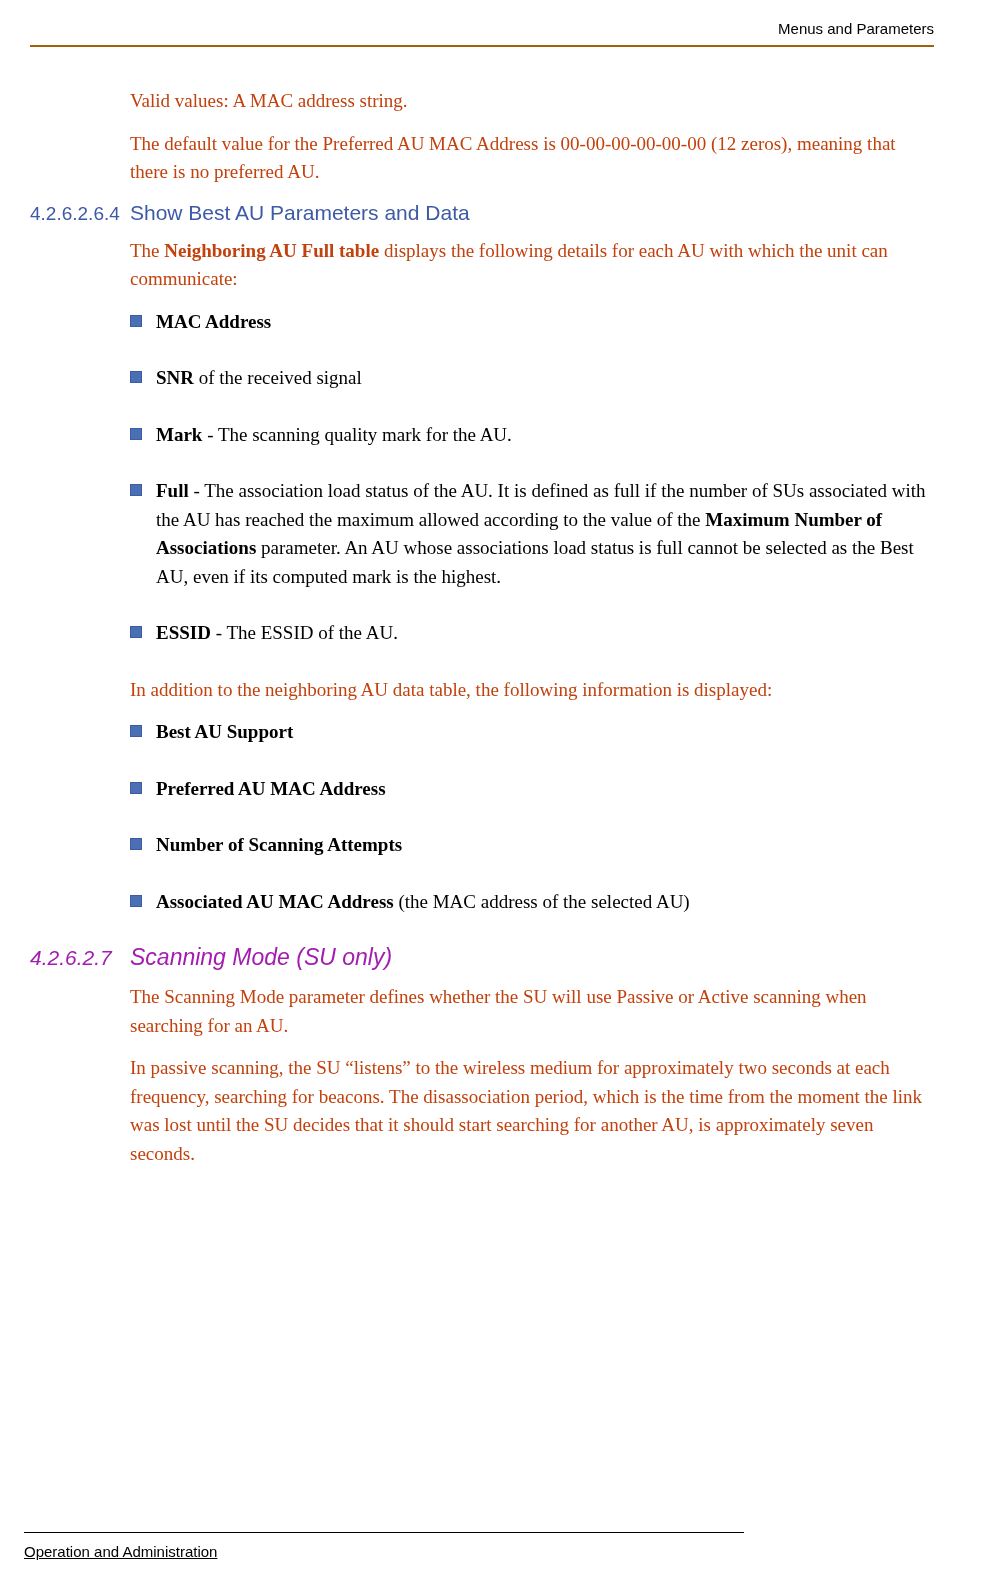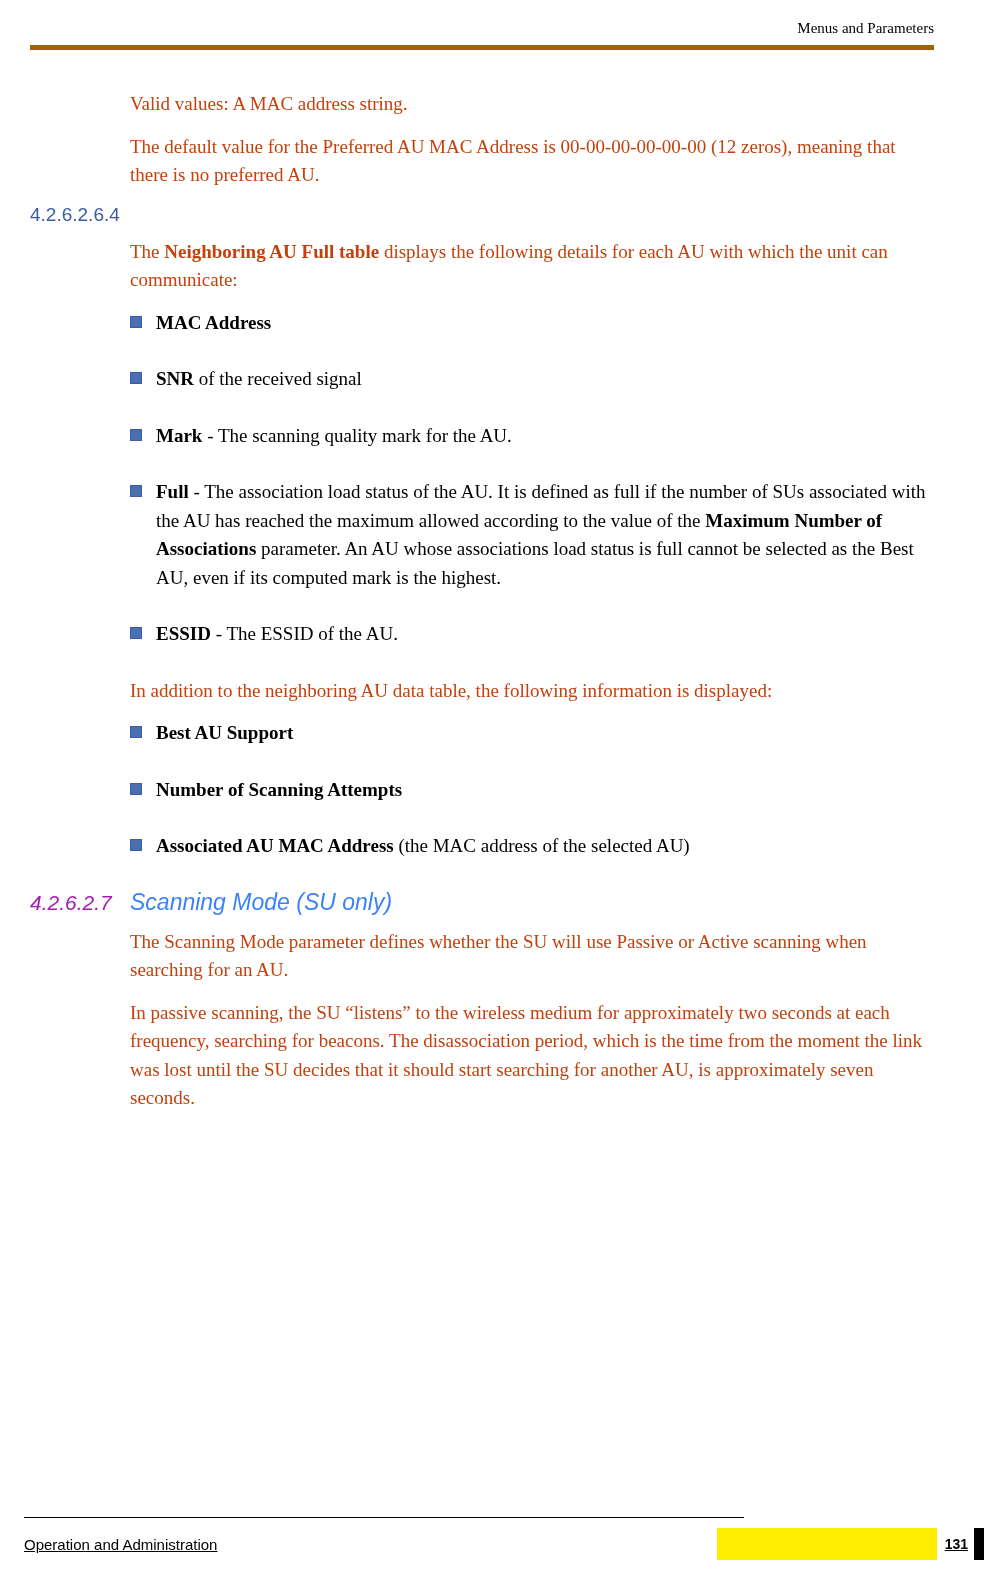--- a/index.html
+++ b/index.html
@@ -10,25 +10,25 @@
       width: 984px;
       background: #fff;
     }
     .page {
       padding: 20px 50px 0 30px;
       position: relative;
       min-height: 1560px;
     }
     .header-right {
       text-align: right;
-      font-family: Liberation Serif, serif;
+      font-family: Liberation Sans, sans-serif;
       font-size: 15px;
       color: #000;
       padding-bottom: 8px;
-      border-bottom: 5px solid #a16207;
+      border-bottom: 2px solid #a16207;
       margin-bottom: 40px;
     }
     .content {
       margin-left: 100px;
     }
     .para {
       font-size: 19px;
       line-height: 1.5;
       margin-bottom: 14px;
       color: #c2410c;
@@ -51,21 +51,21 @@
       font-size: 21px;
       color: #3c5aa6;
     }
     .section-row.major .section-num {
       font-size: 21px;
       color: #a21caf;
       font-style: italic;
     }
     .section-row.major .section-title {
       font-size: 23px;
-      color: #3b82f6;
+      color: #a21caf;
       font-style: italic;
     }
     .bullet-item {
       display: flex;
       align-items: flex-start;
       margin-bottom: 28px;
       margin-top: 6px;
     }
     .bullet-box {
       width: 10px;
@@ -134,20 +134,21 @@
 <div class="page">
   <div class="header-right">Menus and Parameters</div>
 
   <div class="content">
     <div class="para">Valid values: A MAC address string.</div>
     <div class="para">The default value for the Preferred AU MAC Address is 00-00-00-00-00-00 (12 zeros), meaning that there is no preferred AU.</div>
   </div>
 
   <div class="section-row">
     <div class="section-num">4.2.6.2.6.4</div>
+    <div class="section-title">Show Best AU Parameters and Data</div>
   </div>
 
   <div class="content">
     <div class="para">
       <span>The </span><span class="bold">Neighboring AU Full table</span><span> displays the following details for each AU with which the unit can communicate:</span>
     </div>
 
     <div class="bullet-item">
       <div class="bullet-box"></div>
       <div class="bullet-text"><span class="bold">MAC Address</span><span></span></div>
@@ -173,20 +174,24 @@
       <div class="bullet-text"><span class="bold">ESSID</span><span> - The ESSID of the AU.</span></div>
     </div>
 
     <div class="para">In addition to the neighboring AU data table, the following information is displayed:</div>
 
     <div class="bullet-item">
       <div class="bullet-box"></div>
       <div class="bullet-text"><span class="bold">Best AU Support</span><span></span></div>
     </div>
 
+    <div class="bullet-item">
+      <div class="bullet-box"></div>
+      <div class="bullet-text"><span class="bold">Preferred AU MAC Address</span><span></span></div>
+    </div>
 
     <div class="bullet-item">
       <div class="bullet-box"></div>
       <div class="bullet-text"><span class="bold">Number of Scanning Attempts</span><span></span></div>
     </div>
 
     <div class="bullet-item">
       <div class="bullet-box"></div>
       <div class="bullet-text"><span class="bold">Associated AU MAC Address</span><span> (the MAC address of the selected AU)</span></div>
     </div>
@@ -199,20 +204,15 @@
 
   <div class="content">
     <div class="para">The Scanning Mode parameter defines whether the SU will use Passive or Active scanning when searching for an AU.</div>
     <div class="para">In passive scanning, the SU “listens” to the wireless medium for approximately two seconds at each frequency, searching for beacons. The disassociation period, which is the time from the moment the link was lost until the SU decides that it should start searching for another AU, is approximately seven seconds.</div>
   </div>
 
   <div class="footer">
     <div class="footer-line"></div>
     <div class="footer-content">
       <div class="footer-left">Operation and Administration</div>
-      <div class="footer-right">
-        <div class="footer-yellow"></div>
-        <div class="footer-num">131</div>
-        <div class="footer-black"></div>
-      </div>
     </div>
   </div>
 </div>
 
 </body></html>

